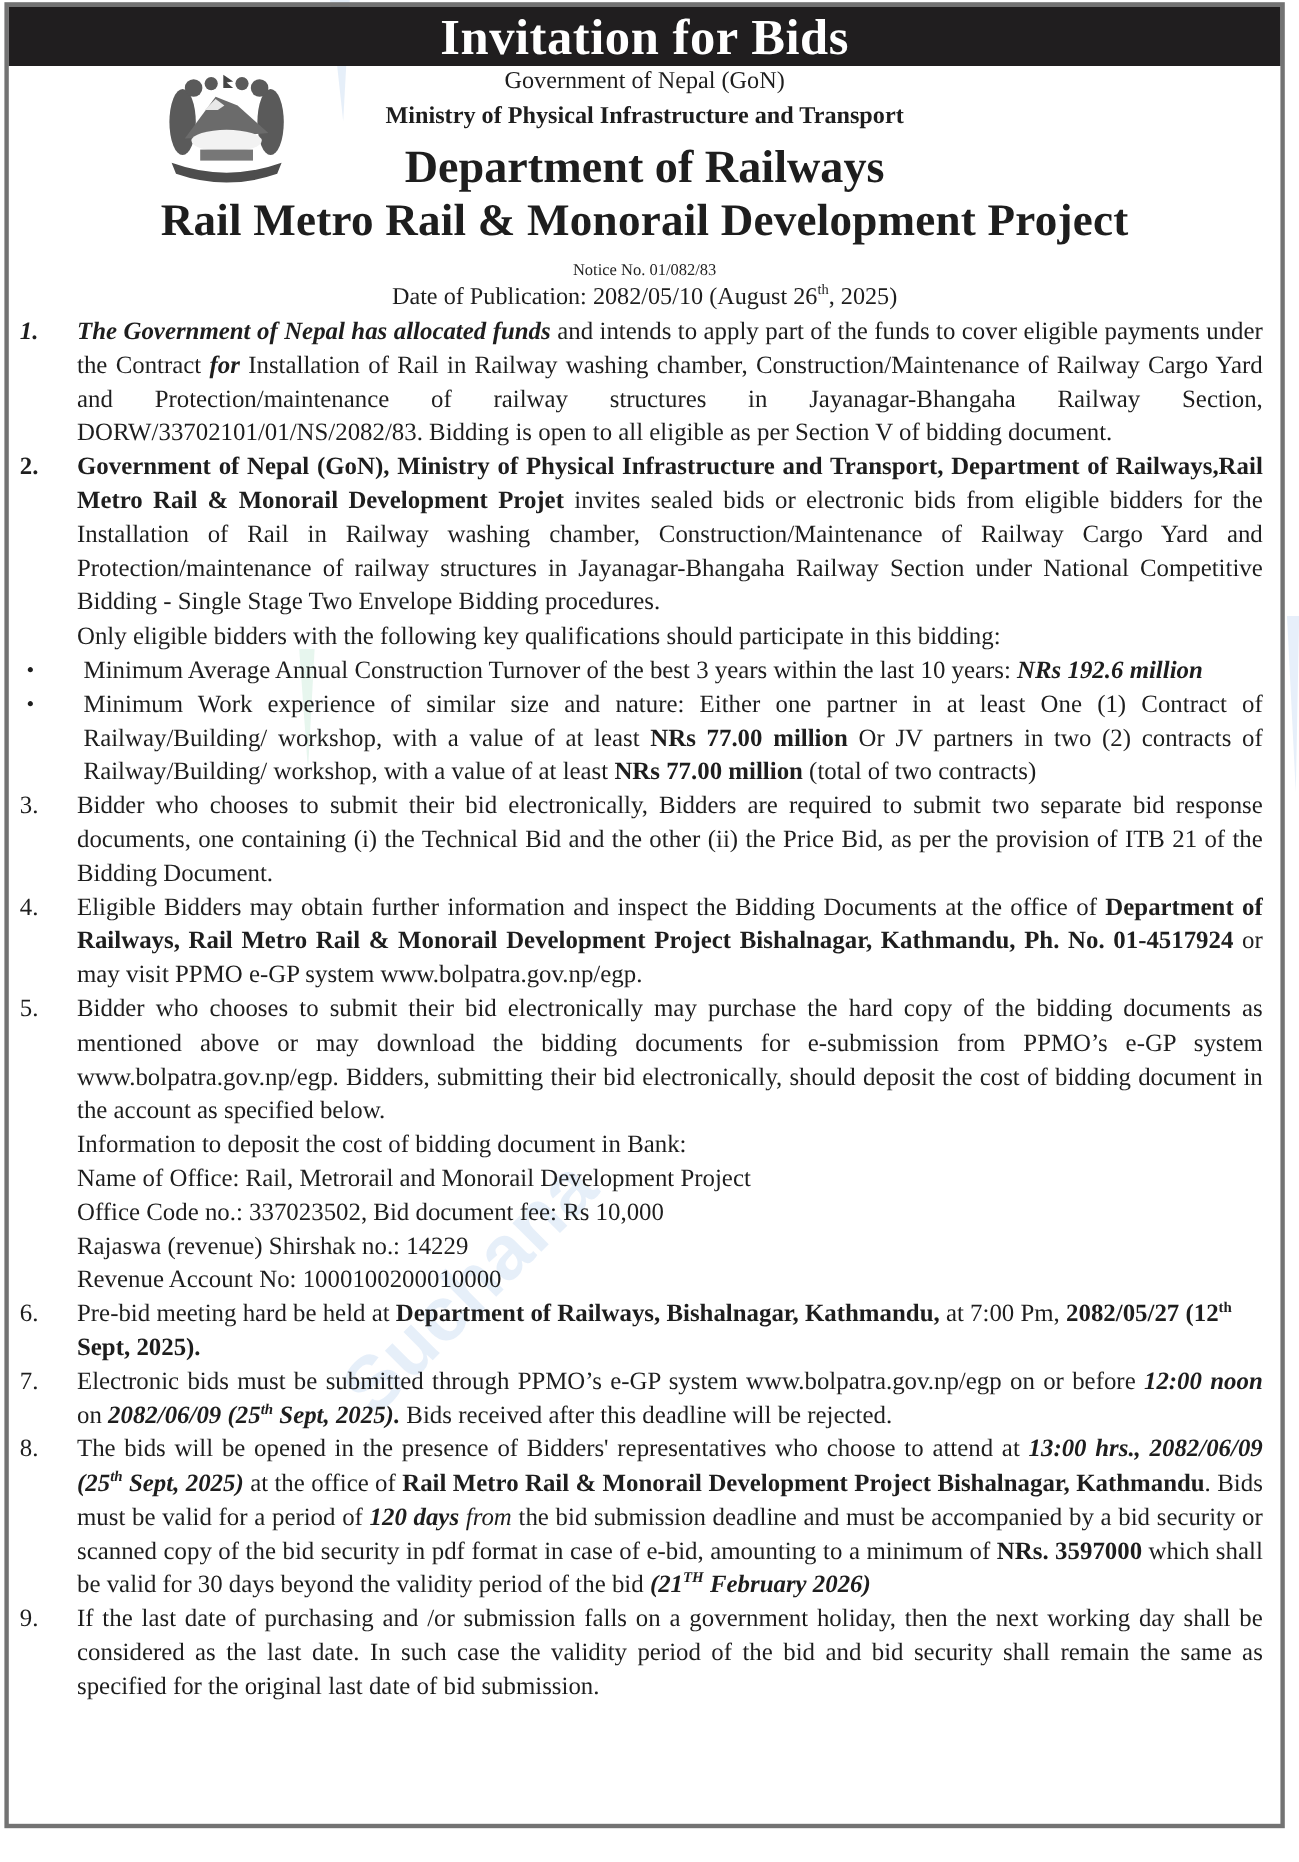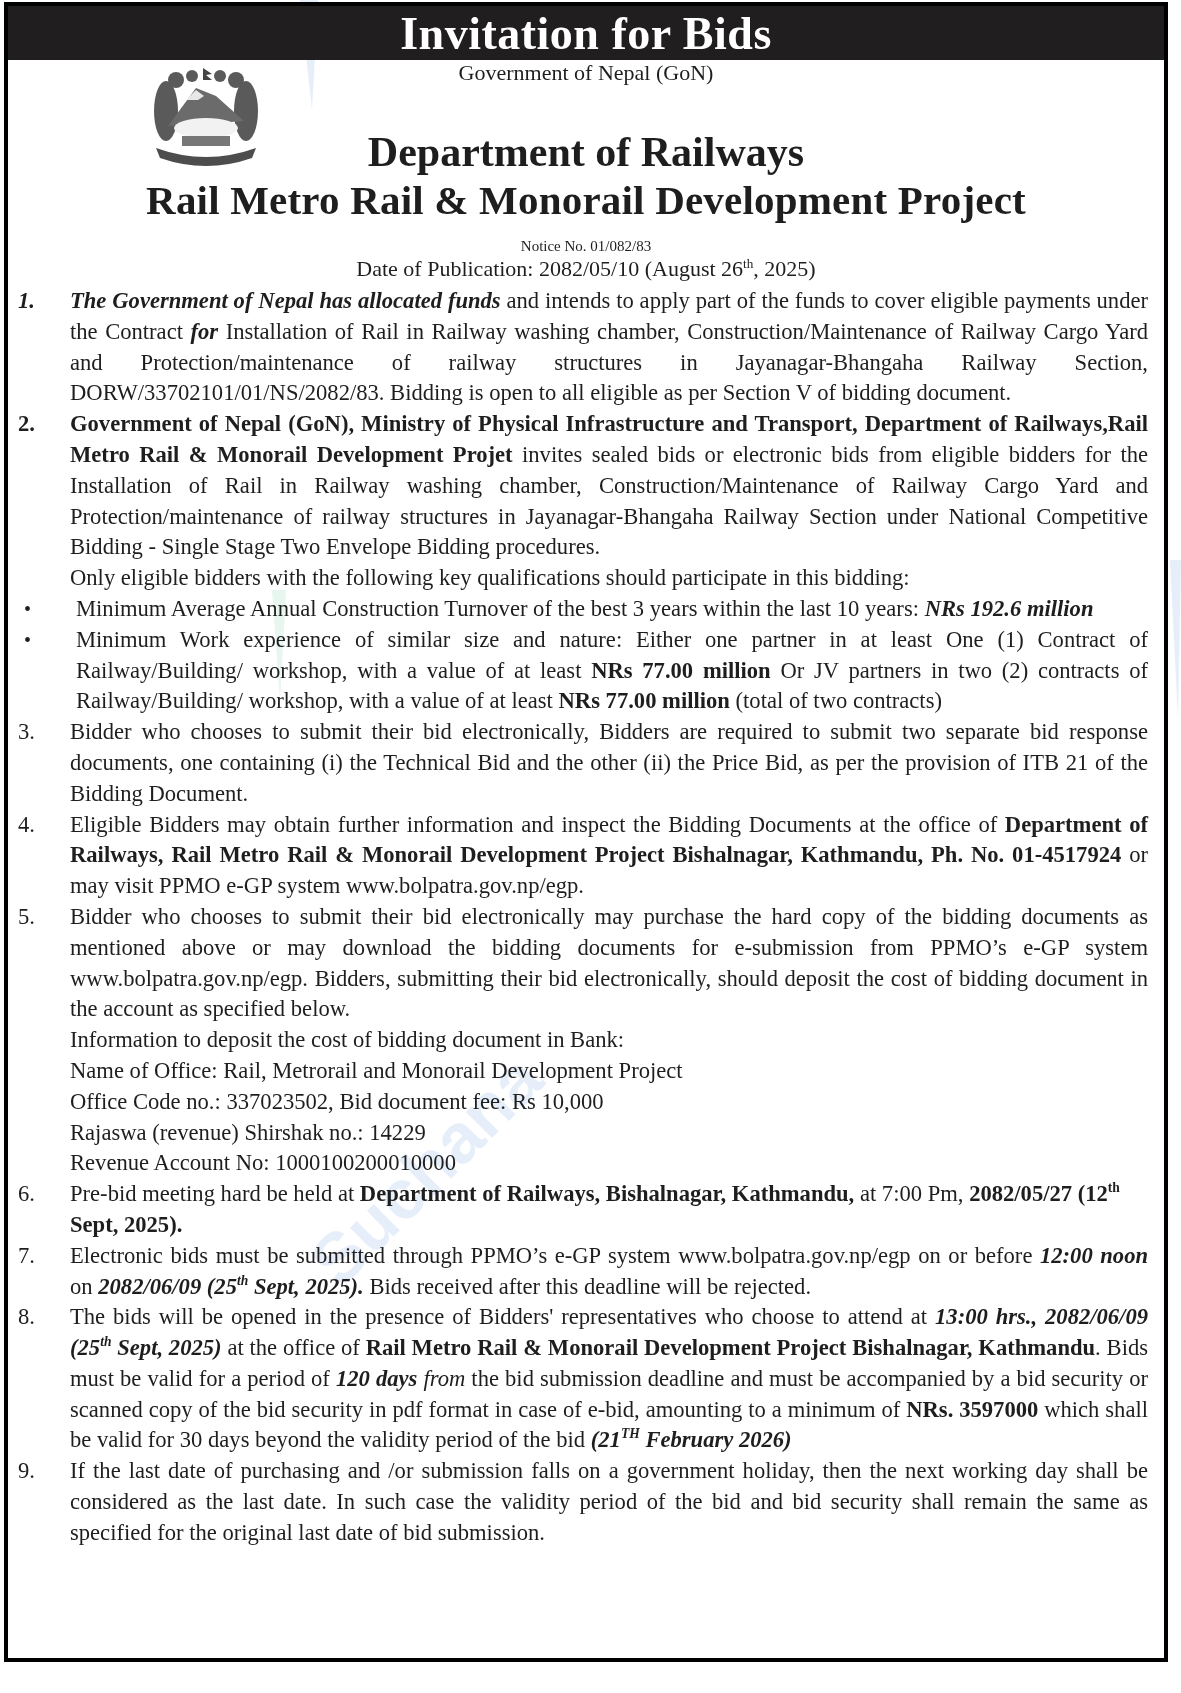--- a/index.html
+++ b/index.html
@@ -1,19 +1,19 @@
 <!DOCTYPE html>
 <html><head>
 <meta charset="utf-8">
 <style>
   html, body { margin:0; padding:0; background:#ffffff; }
   body { width:1181px; height:1693px; position:relative; overflow:hidden;
          font-family:"Liberation Serif", "DejaVu Serif", serif; color:#1e1e1e; }
   .frame { position:absolute; left:4px; top:2px; width:1164px; height:1660px;
-           border:4px solid #000000; box-sizing:border-box; }
+           border:4px solid #737373; box-sizing:border-box; }
   .titlebar { position:absolute; left:0; top:0; right:0; height:54px; background:#201e1f;
               color:#fff; text-align:center; font-weight:bold; font-size:46px; line-height:56px;
               letter-spacing:0.5px; }
   .emblem { position:absolute; left:138px; top:60px; width:120px; height:102px; }
   .hdr { position:absolute; left:0; right:0; text-align:center; }
   .h-gov { top:54px; font-size:22px; }
   .h-min { top:86px; font-size:22px; font-weight:bold; }
   .h-dept { top:122px; font-size:42px; font-weight:bold; }
   .h-proj { top:170px; font-size:41px; font-weight:bold; letter-spacing:0.2px; }
   .h-notice { top:232px; font-size:15px; }
@@ -57,20 +57,21 @@
     </g>
     <polygon points="57,2 66,8 60,9 66,14 57,14" fill="#444"></polygon>
     <polygon points="22,60 50,22 70,30 98,55 60,58" fill="#6b6b6b"></polygon>
     <polygon points="40,34 50,24 58,30 52,34" fill="#e8e8e8"></polygon>
     <ellipse cx="60" cy="62" rx="32" ry="10" fill="#f2f2f2"></ellipse>
     <rect x="36" y="70" width="48" height="10" fill="#777"></rect>
     <path d="M10,82 Q60,100 110,82 L106,92 Q60,108 14,92 Z" fill="#4d4d4d"></path>
   </svg>
 
   <div class="hdr h-gov">Government of Nepal (GoN)</div>
+  <div class="hdr h-min">Ministry of Physical Infrastructure and Transport</div>
   <div class="hdr h-dept">Department of Railways</div>
   <div class="hdr h-proj">Rail Metro Rail &amp; Monorail Development Project</div>
   <div class="hdr h-notice">Notice No. 01/082/83</div>
   <div class="hdr h-date"><span>Date of Publication: 2082/05/10 (August 26</span><sup>th</sup><span>, 2025)</span></div>
 
   <div class="body">
 
     <div class="item">
       <div class="num"><b><i>1.</i></b></div>
       <div class="txt"><b><i>The Government of Nepal has allocated funds</i></b><span> and intends to apply part of the funds to cover eligible payments under the Contract </span><b><i>for</i></b><span> Installation of Rail in Railway washing chamber, Construction/Maintenance of Railway Cargo Yard and Protection/maintenance of railway structures in Jayanagar-Bhangaha Railway Section, DORW/33702101/01/NS/2082/83. Bidding is open to all eligible as per Section V of bidding document.</span></div>

